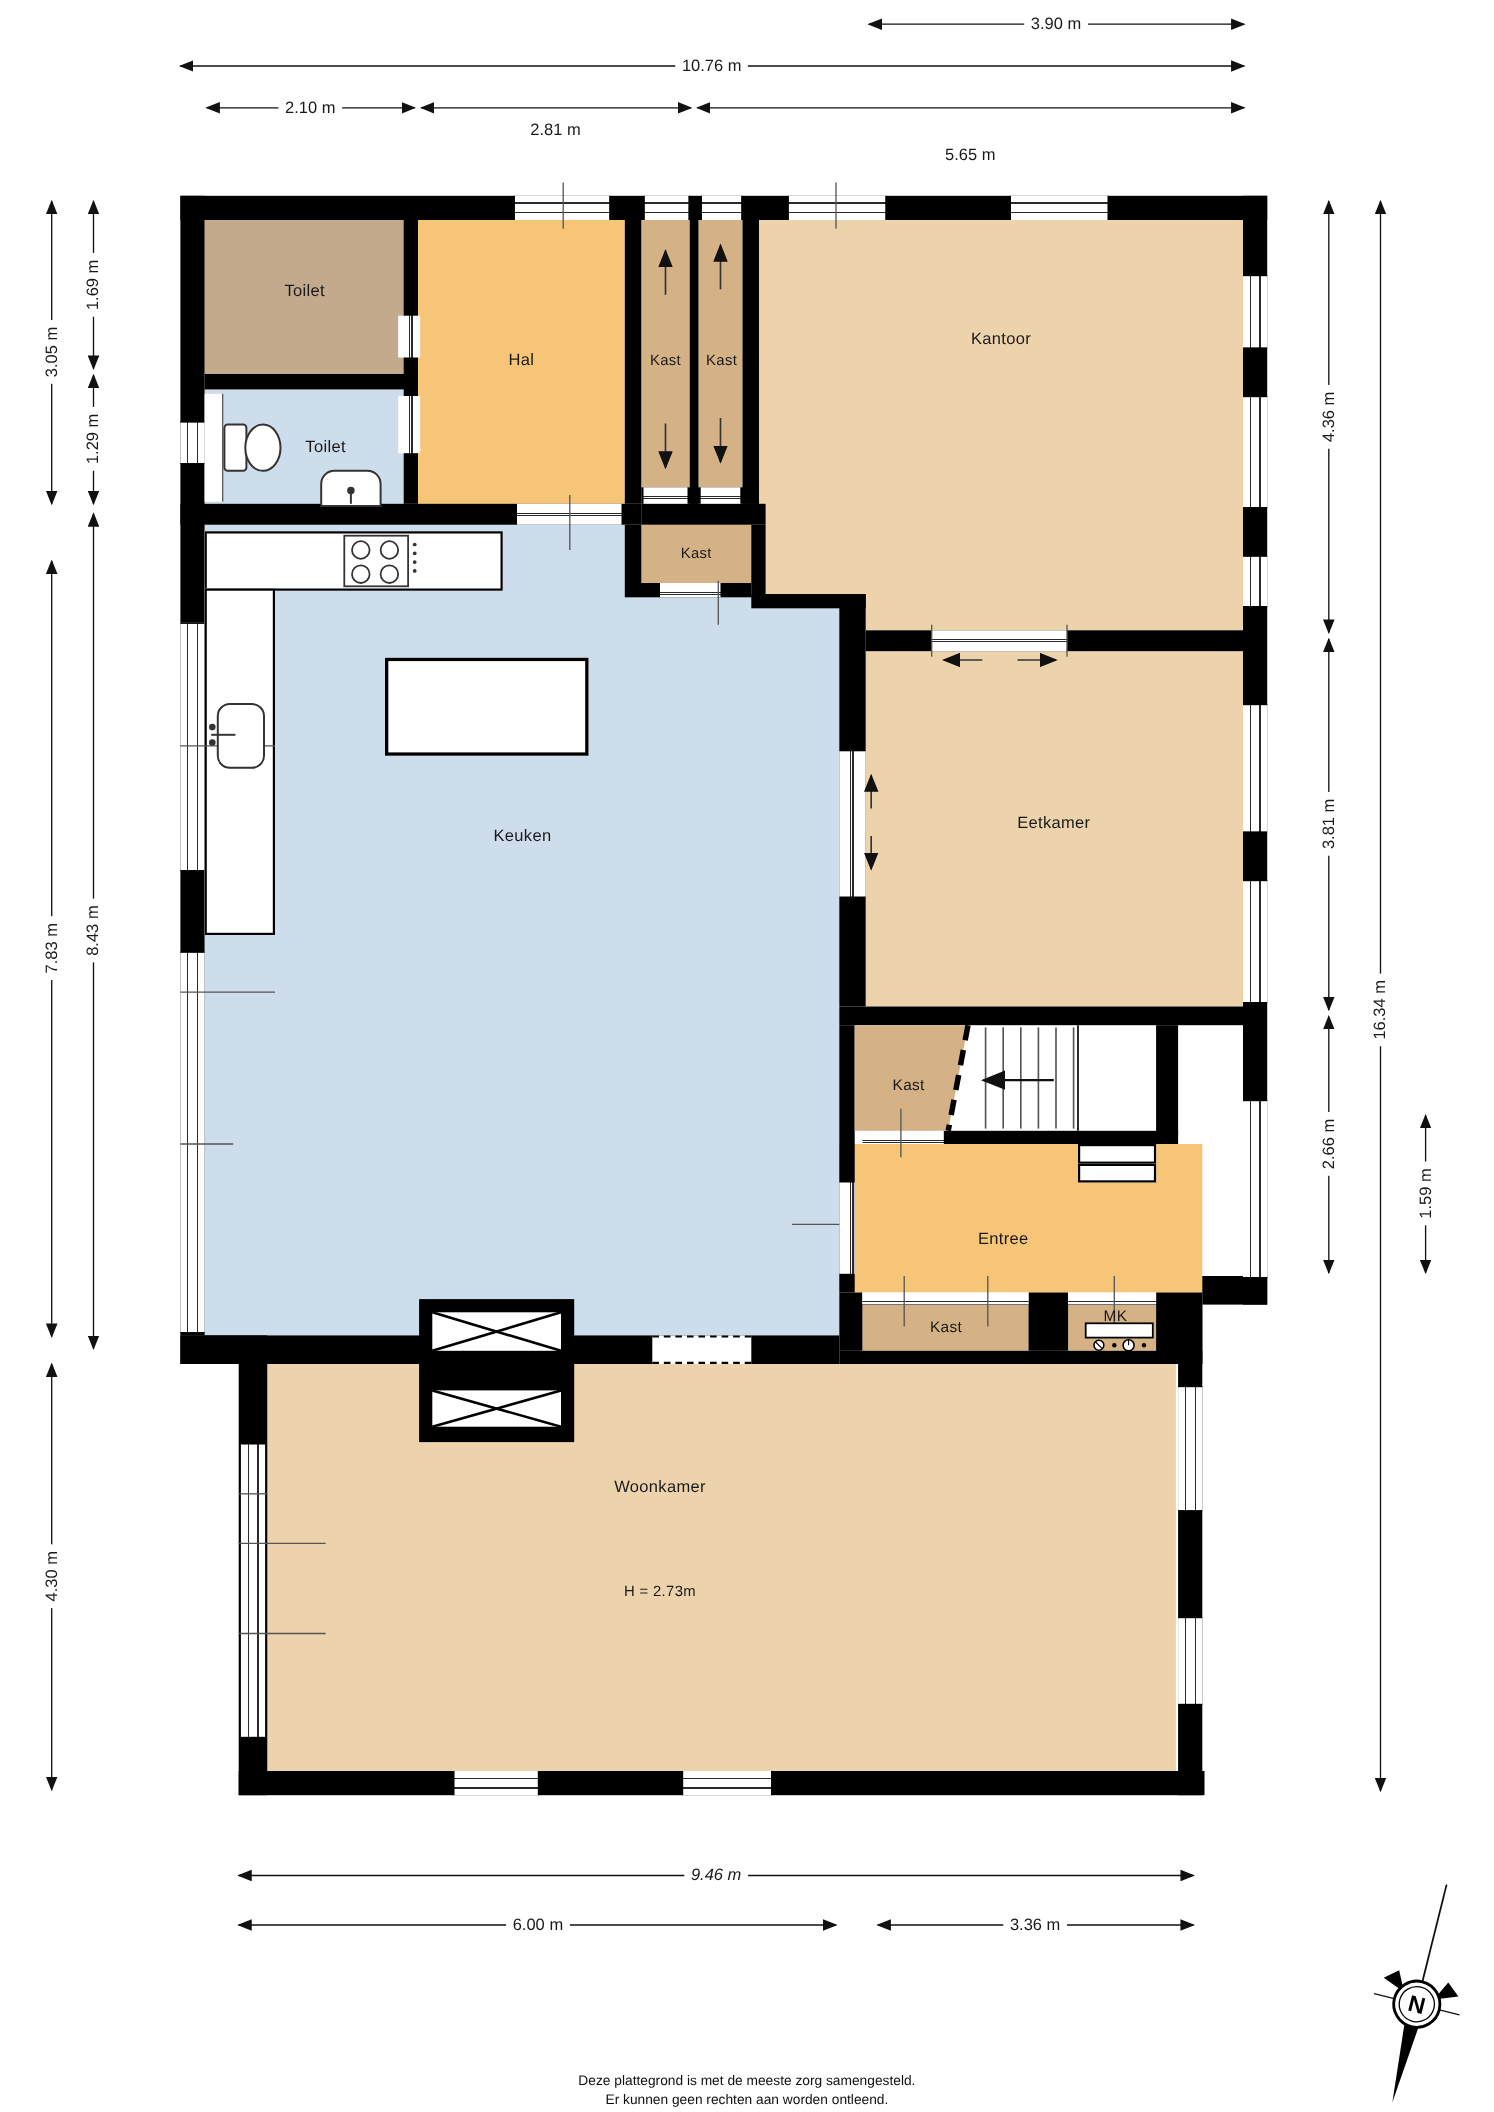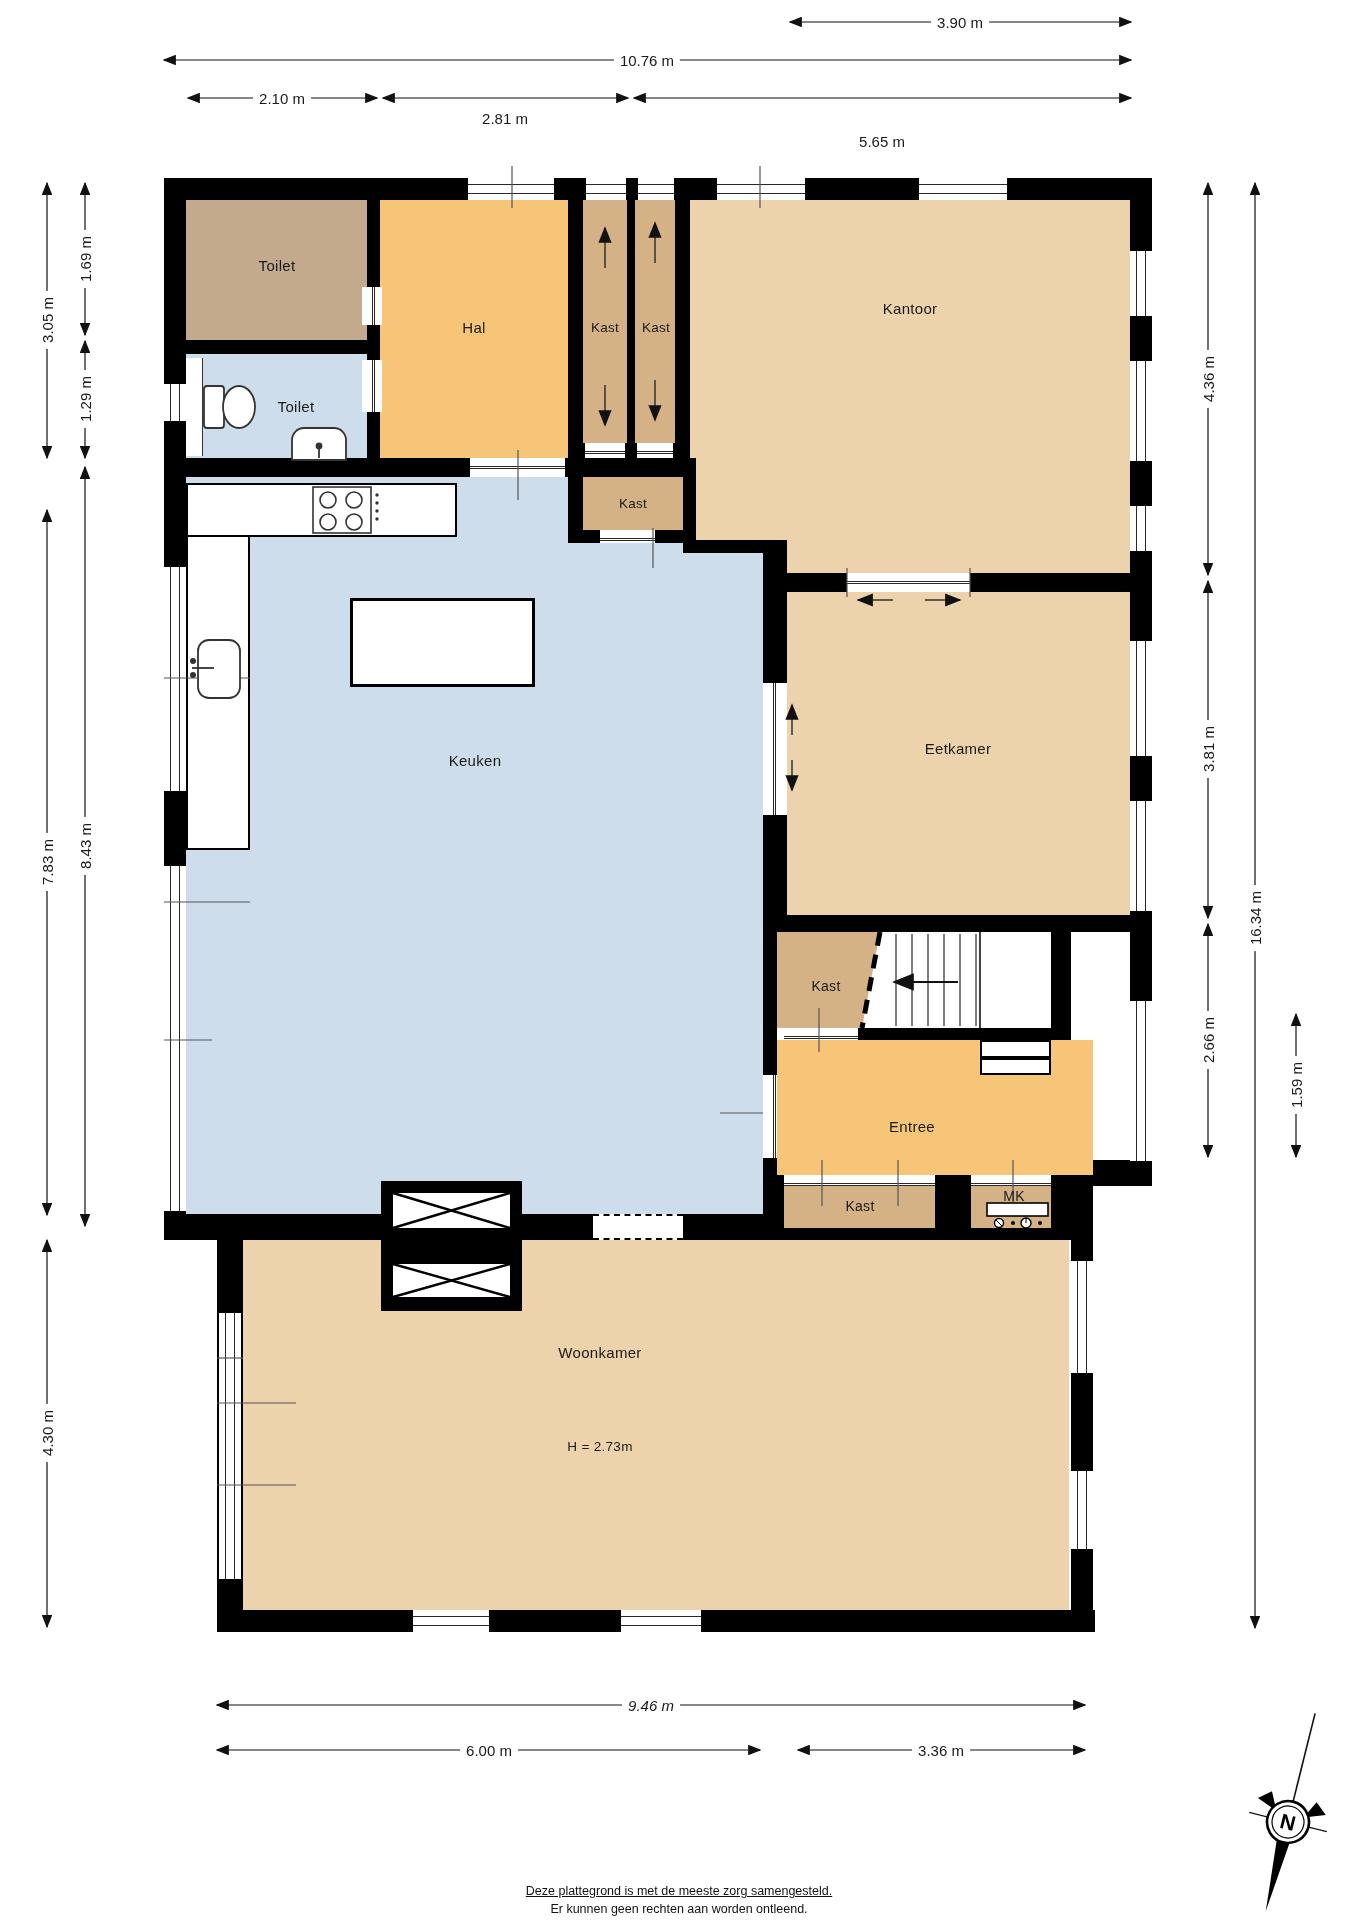--- a/index.html
+++ b/index.html
@@ -310,15 +310,15 @@
   <div class="dvlabel" style="left:1208px;top:379px;">4.36 m</div>
   <div class="dvlabel" style="left:1208px;top:749px;">3.81 m</div>
   <div class="dvlabel" style="left:1208px;top:1040px;">2.66 m</div>
   <div class="dvlabel" style="left:1255px;top:918px;">16.34 m</div>
   <div class="dvlabel" style="left:1296px;top:1085px;">1.59 m</div>
 
   <div class="dhlabel" style="left:651px;top:1705px;font-style:italic;">9.46 m</div>
   <div class="dhlabel" style="left:489px;top:1750px;">6.00 m</div>
   <div class="dhlabel" style="left:941px;top:1750px;">3.36 m</div>
 
-  <div class="footer" style="top:1884px;text-decoration:underline;">Deze plattegrond is met de meeste zorg samengesteld.</div>
+  <div class="footer" style="top:1884px;">Deze plattegrond is met de meeste zorg samengesteld.</div>
   <div class="footer" style="top:1902px;">Er kunnen geen rechten aan worden ontleend.</div>
 </div>
 
 </body></html>

